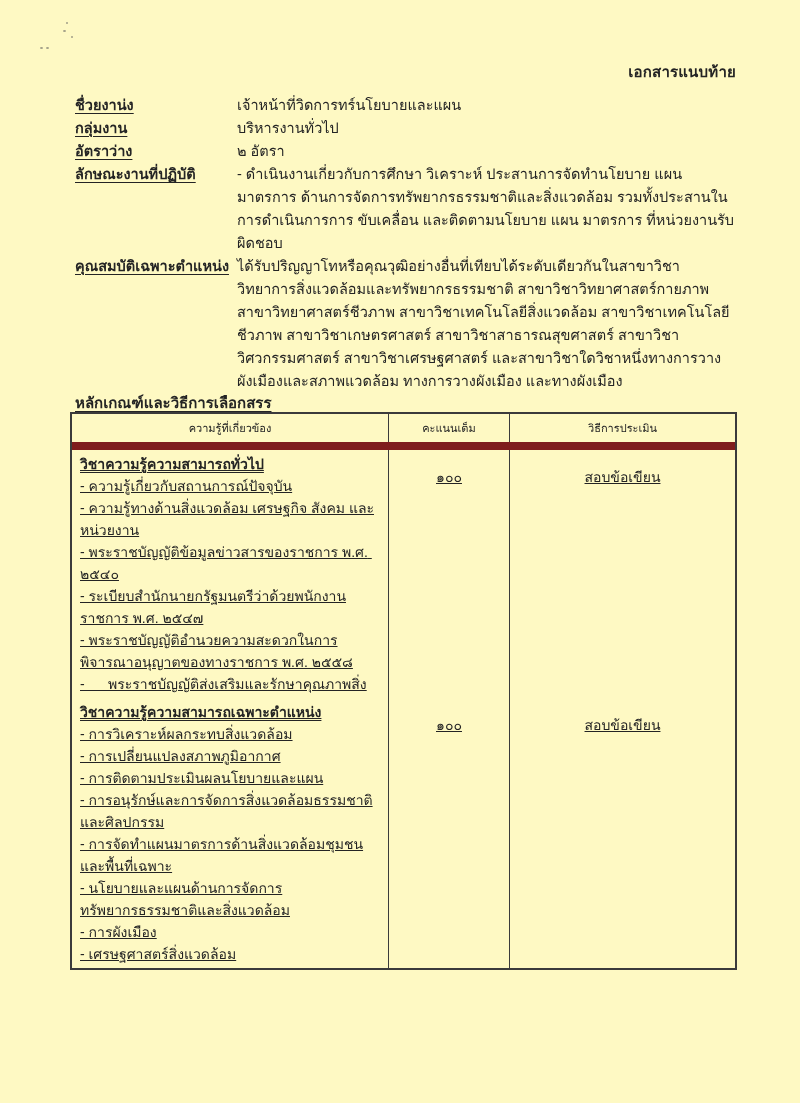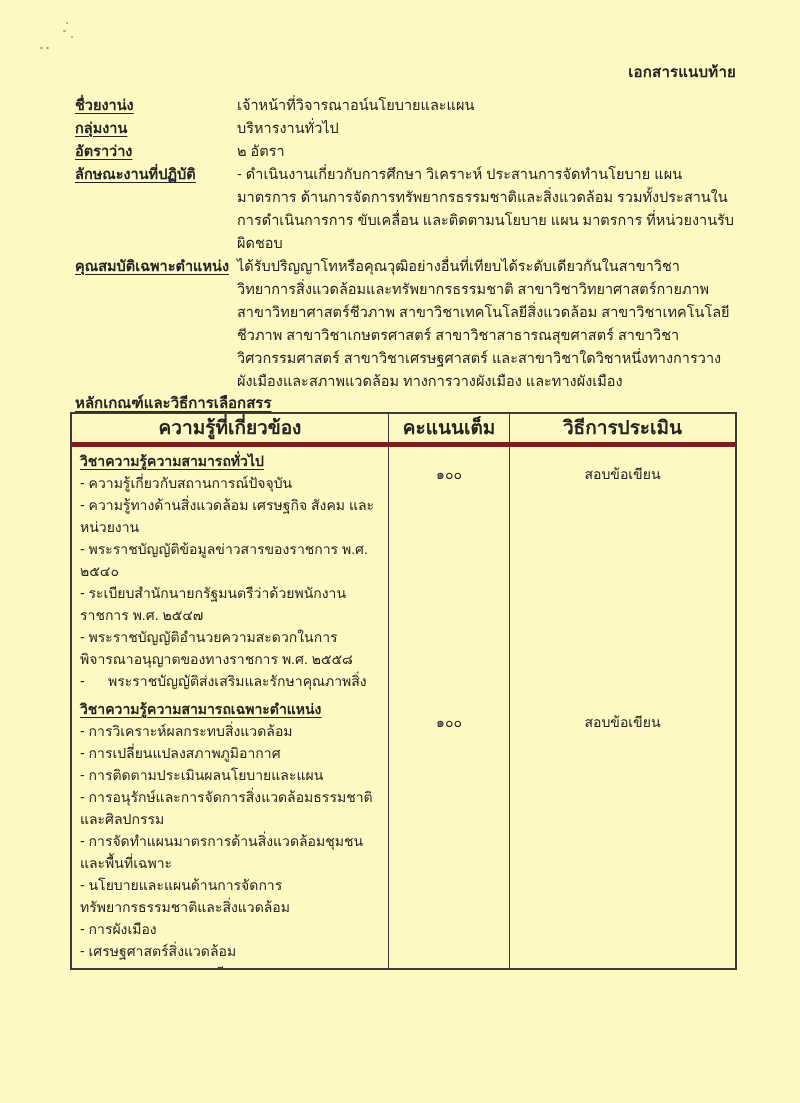--- a/index.html
+++ b/index.html
@@ -49,26 +49,26 @@
   .ctable{
     position:absolute;top:412px;left:70px;
     width:667px;height:558px;
     border:2px solid #3b3b3b;
     box-sizing:border-box;
     display:flex;flex-direction:column;
     font-size:14px;line-height:22px;
   }
   .thead{
     flex:none;display:flex;height:28px;
-    border-bottom:5px solid #7f1d1d;
-    font-weight:bold;font-size:19px;
+    border-bottom:8px solid #7f1d1d;
+    font-weight:normal;font-size:11px;
   }
   .th{display:flex;align-items:center;justify-content:center;box-sizing:border-box;}
   .tbody{flex:1;display:flex;flex-direction:column;min-height:0;}
-  .trow{display:flex;min-height:0;}
+  .trow{display:flex;min-height:0;text-decoration:underline;}
   .trow.sec1{flex:none;height:248px;}
   .trow.sec2{flex:1;}
   .c1{width:317px;flex:none;border-right:1.5px solid #3b3b3b;box-sizing:border-box;}
   .c2{width:121px;flex:none;border-right:1.5px solid #3b3b3b;box-sizing:border-box;}
   .c3{flex:1;box-sizing:border-box;}
   .td{overflow:hidden;}
   .td.c1{padding:3px 8px 0 8px;}
   .td.c2,.td.c3{padding-top:16px;text-align:center;}
   .sec-title{
     font-weight:bold;
@@ -87,21 +87,21 @@
   <div class="speck s2"></div>
   <div class="speck s3"></div>
   <div class="speck s4"></div>
   <div class="speck s5"></div>
 
   <div class="corner">เอกสารแนบท้าย</div>
 
   <div class="fields">
     <div class="field-row">
       <div class="field-label">ชื่วยงาน่ง</div>
-      <div class="field-value">เจ้าหน้าที่วิจารณาอน์นโยบายและแผน</div>
+      <div class="field-value">เจ้าหน้าที่วิดการทร์นโยบายและแผน</div>
     </div>
     <div class="field-row">
       <div class="field-label">กลุ่มงาน</div>
       <div class="field-value">บริหารงานทั่วไป</div>
     </div>
     <div class="field-row">
       <div class="field-label">อัตราว่าง</div>
       <div class="field-value">๒ อัตรา</div>
     </div>
     <div class="field-row">

